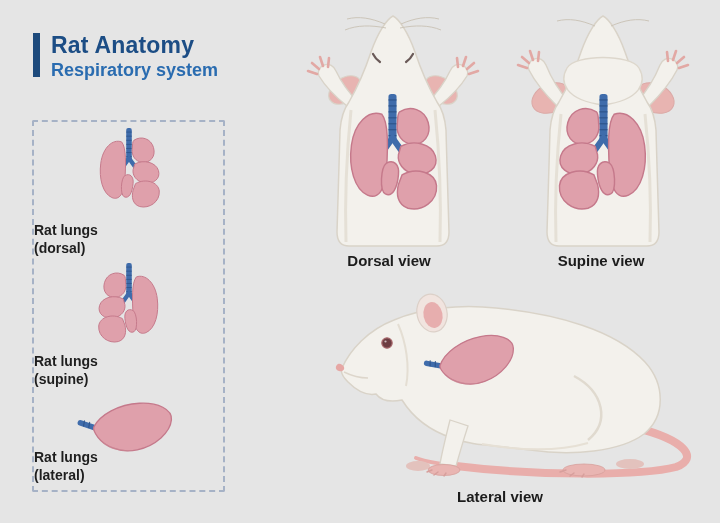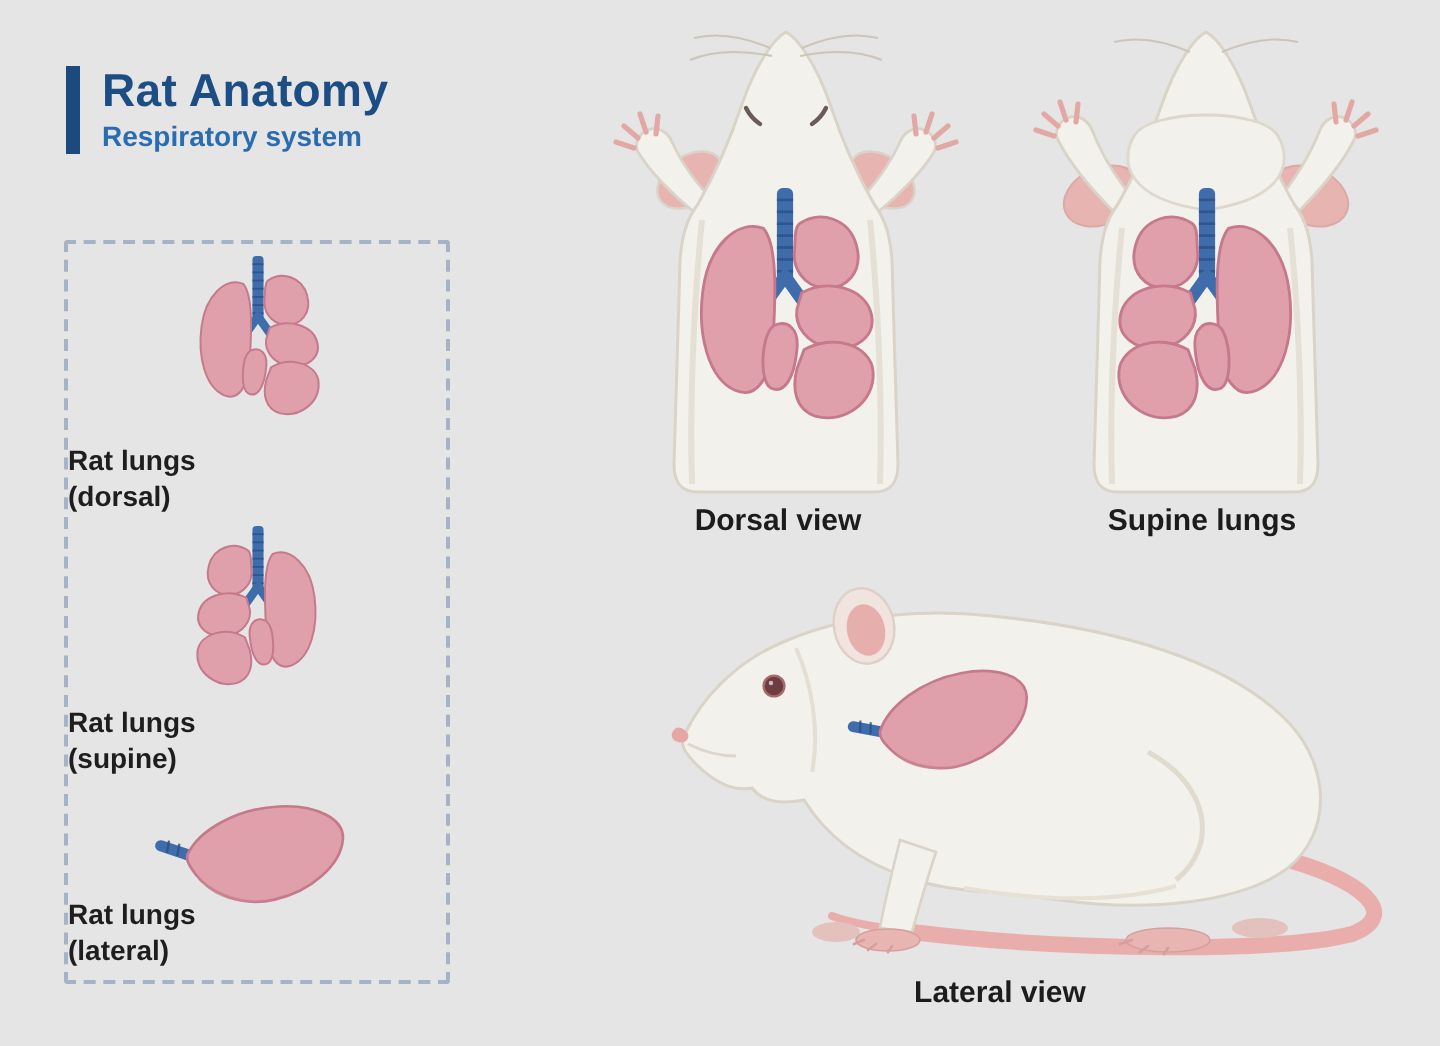--- a/index.html
+++ b/index.html
@@ -4,21 +4,21 @@
 <style>
   html,body{margin:0;padding:0;background:#ffffff;}
   .canvas{
     position:relative;width:720px;height:523px;background:#e5e5e5;
     font-family:"Liberation Sans",sans-serif;overflow:hidden;
   }
   
   .header{position:absolute;left:33px;top:33px;display:flex;align-items:stretch;}
   .accent-bar{width:7px;height:44px;background:#1d4a7c;margin-right:11px;}
   .title{font-size:23px;font-weight:700;color:#1c4d85;line-height:1.1;letter-spacing:.2px;}
-  .subtitle{font-size:14px;font-weight:700;color:#2a6cb0;line-height:1.2;margin-top:2px;}
+  .subtitle{font-size:18px;font-weight:700;color:#2a6cb0;line-height:1.2;margin-top:2px;}
   
   .panel{
     position:absolute;left:32px;top:120px;width:193px;height:372px;
     border:2px dashed #a6b2c6;border-radius:2px;box-sizing:border-box;
   }
   .panel .fig{position:absolute;left:50%;transform:translateX(-50%);}
   .caption{
     white-space:pre-line;text-align:left;
     font-size:14px;font-weight:600;color:#1e1e1e;line-height:1.3;
   }
@@ -151,21 +151,21 @@
     <path d="M58,104 C53,152 52,202 53,232" stroke="#e5e0d6" stroke-width="3" fill="none"></path>
     <path d="M142,104 C147,152 148,202 147,232" stroke="#e5e0d6" stroke-width="3" fill="none"></path>
 
     <g stroke="#ccc5b9" stroke-width="1" fill="none">
       <path d="M92,16 C78,10 66,8 54,11"></path>
       <path d="M108,16 C122,10 134,8 146,11"></path>
     </g>
 
     <use href="#lungs-front" transform="translate(160,84) scale(-1.19,1.19)"></use>
   </svg>
-  <div class="view-caption" style="left:601px;top:252px">Supine lungs</div>
+  <div class="view-caption" style="left:601px;top:252px">Supine view</div>
 
   <svg class="view-fig" style="left:332px;top:280px" width="385" height="205" viewBox="0 0 385 205">
 
     <path d="M305,148 C352,160 368,178 344,187 C310,196 205,196 124,186" stroke="#e9aeab" stroke-width="8" fill="none" stroke-linecap="round"></path>
     <path d="M128,186 C106,184 92,181 84,178" stroke="#e9aeab" stroke-width="4" fill="none" stroke-linecap="round"></path>
 
     <ellipse cx="86" cy="186" rx="12" ry="5" fill="#e3c2bd"></ellipse>
     <ellipse cx="298" cy="184" rx="14" ry="5" fill="#e3c2bd"></ellipse>
 
     <path d="M10,88 C18,70 36,50 62,40 C90,28 128,24 164,28 C225,34 283,50 313,82 C333,104 334,136 312,154 C288,172 240,176 198,170 C160,165 140,166 120,158 C96,150 80,136 70,120 C60,122 50,122 44,114 C34,116 24,110 16,102 C10,96 8,92 10,88 Z" fill="#f3f1ec" stroke="#d9d3c8" stroke-width="1.5"></path>

